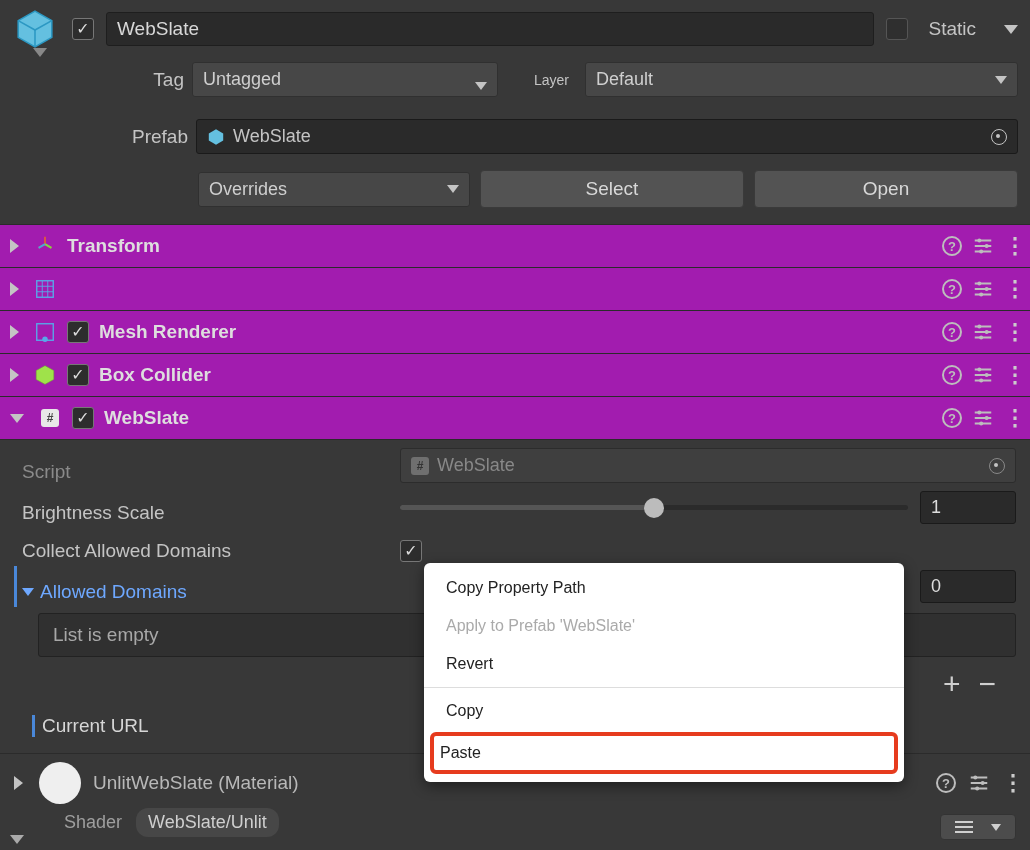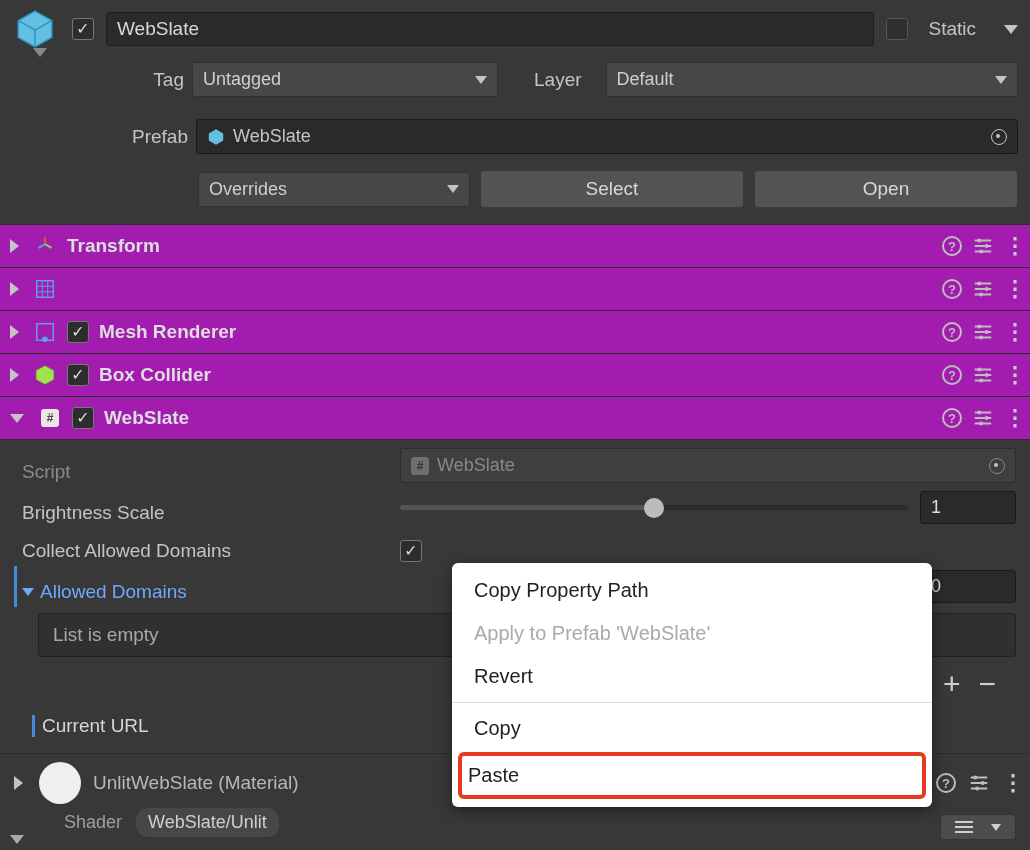--- a/index.html
+++ b/index.html
@@ -24,22 +24,22 @@
   .chk.on::after { content:"✓"; color:#ddd; font-size:16px; line-height:1; }
   .name-input { flex:1; background:#2a2a2a; border:1px solid #1e1e1e; border-radius:3px; padding:5px 10px; color:#d8d8d8; font-size:19px; }
   .static-text { color:#c4c4c4; margin-left:8px; margin-right:6px; font-size:19px; }
   .static-chk { width:22px; height:22px; background:#2f2f2f; border:1.5px solid #555; border-radius:3px; }
   .caret-down { width:0; height:0; border-left:7px solid transparent; border-right:7px solid transparent; border-top:9px solid #c4c4c4; margin-left:10px; }
 
   .tag-row { display:flex; align-items:center; gap:8px; margin-top:10px; margin-left:62px; }
   .label-rt { min-width:50px; text-align:right; color:#c4c4c4; font-size:19px;}
   .dd { background:#474747; border:1px solid #303030; border-radius:3px; padding:6px 10px; display:flex; align-items:center; color:#cfcfcf; font-size:18px;}
   .dd .caret { margin-left:auto; width:0; height:0; border-left:6px solid transparent; border-right:6px solid transparent; border-top:8px solid #c4c4c4; }
-  .tag-dd { width:306px; }
-  .layer-lbl { margin-left:28px; margin-right:16px; font-size:19px;text-align:right;}
+  .tag-dd { width:306px;align-items:flex-end; }
+  .layer-lbl { margin-left:28px; margin-right:8px; font-size:14px;text-align:right;}
   .layer-dd { flex:1; }
 
   .prefab-row { display:flex; align-items:center; gap:8px; margin-top:16px; margin-left:28px;}
   .prefab-lbl { min-width:88px; text-align:right; font-size:19px; }
   .obj-field { flex:1; background:#2a2a2a; border:1px solid #1a1a1a; border-radius:3px; padding:6px 10px; display:flex; align-items:center; gap:8px; }
   .mini-cube { width:18px; height:18px; }
   .target-ico { margin-left:auto; width:16px; height:16px; border:1.5px solid #c4c4c4; border-radius:50%; position:relative; }
   .target-ico::after { content:""; position:absolute; width:4px; height:4px; background:#c4c4c4; border-radius:50%; left:4px; top:4px; }
 
   .prefab-btn-row { display:flex; align-items:center; gap:10px; margin-top:10px; margin-left:126px; }
@@ -92,21 +92,21 @@
   .shader-row { display:flex; align-items:center; gap:14px; padding:0 14px 10px 64px; color:#9e9e9e;}
   .shader-dd { background:#474747; padding:4px 12px; border-radius:12px; color:#cfcfcf;}
 
   .foot-drop { position:absolute; bottom:6px; left:6px; display:flex; align-items:center; gap:4px;}
   .foot-drop .caret-down { margin-left:4px;}
   .foot-btn { position:absolute; right:14px; bottom:10px; background:#4c4c4c; border:1px solid #333; border-radius:4px; padding:6px 14px; display:flex; align-items:center; gap:8px; color:#cfcfcf;}
   .lines-ico { display:inline-flex; flex-direction:column; gap:3px;}
   .lines-ico span { width:18px; height:2px; background:#cfcfcf;}
 
   
-  .ctx-menu { position:absolute; left:452px; top:563px; width:480px; background:#fff; border-radius:6px; box-shadow:0 4px 14px rgba(0,0,0,0.45); padding:6px 0; font-size:20px; color:#222;}
+  .ctx-menu { position:absolute; left:424px; top:563px; width:480px; background:#fff; border-radius:6px; box-shadow:0 4px 14px rgba(0,0,0,0.45); padding:6px 0; font-size:16px; color:#222;}
   .ctx-item { padding:10px 22px; }
   .ctx-item.disabled { color:#aaa; }
   .ctx-sep { height:1px; background:#ddd; margin:4px 0;}
   .paste-hi { margin:2px 6px; border:4px solid #e63b1e; border-radius:6px; padding:8px 6px; color:#222;}
 </style>
 </head>
 <body>
 
 <div class="header">
   <div class="header-top">

